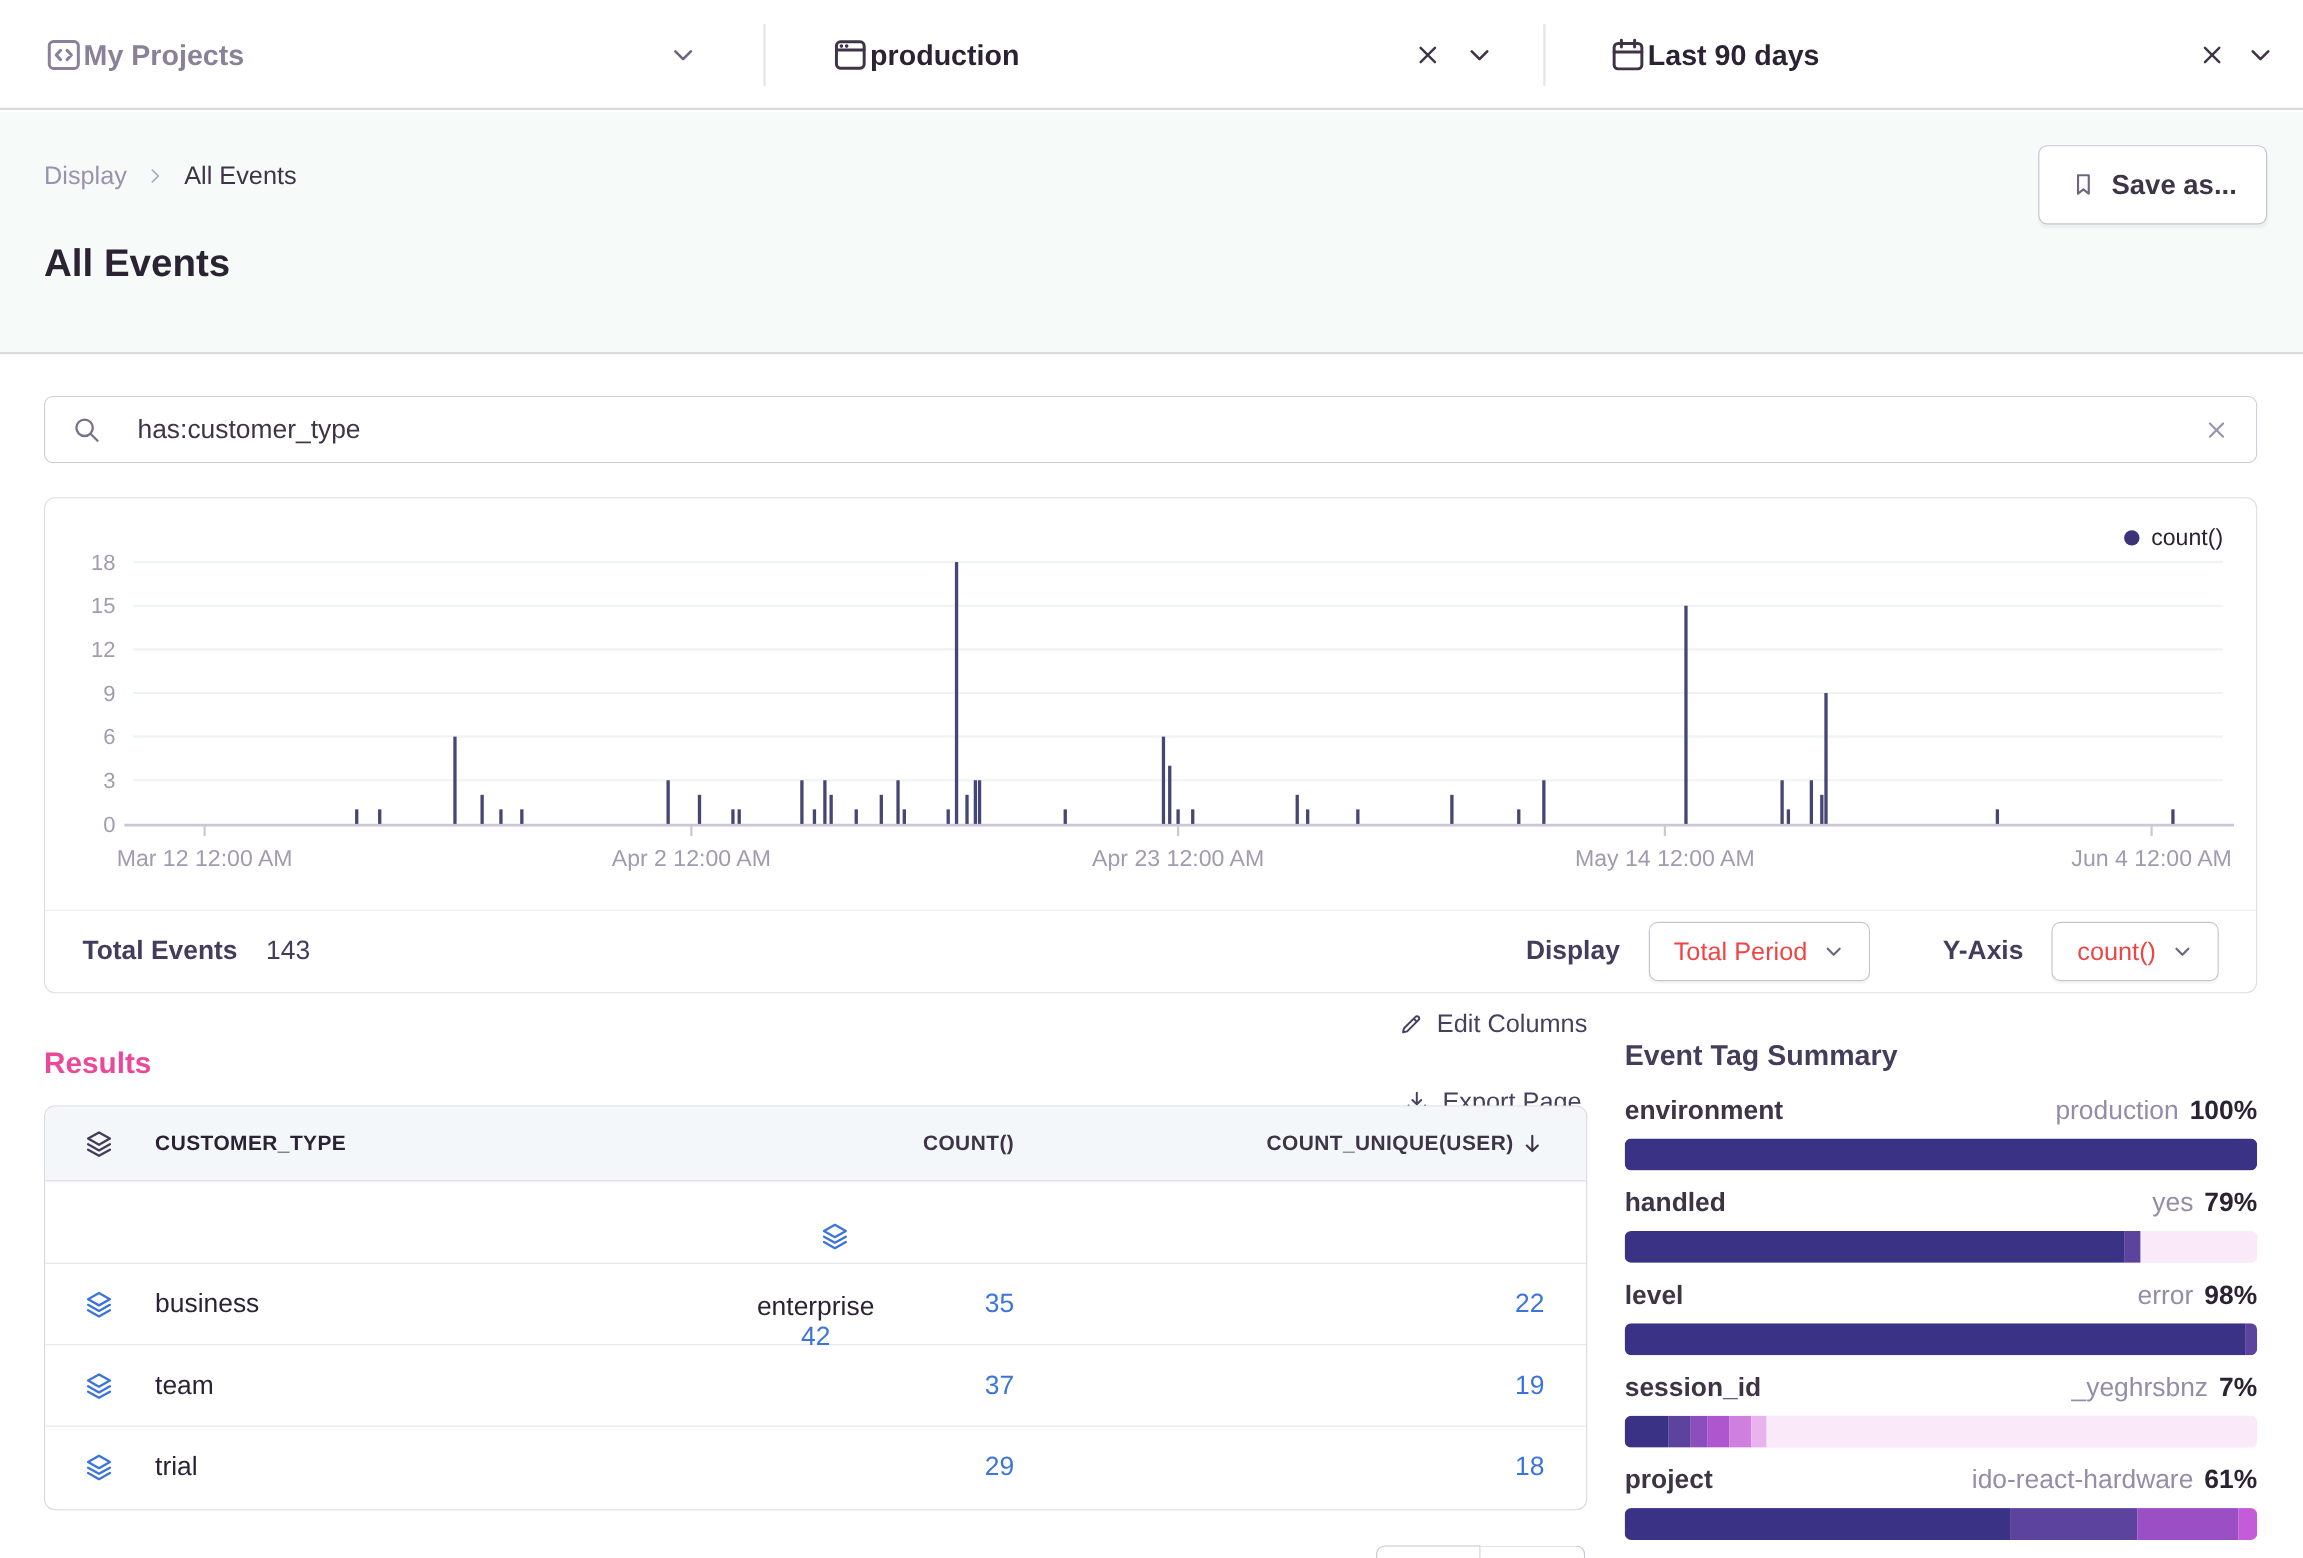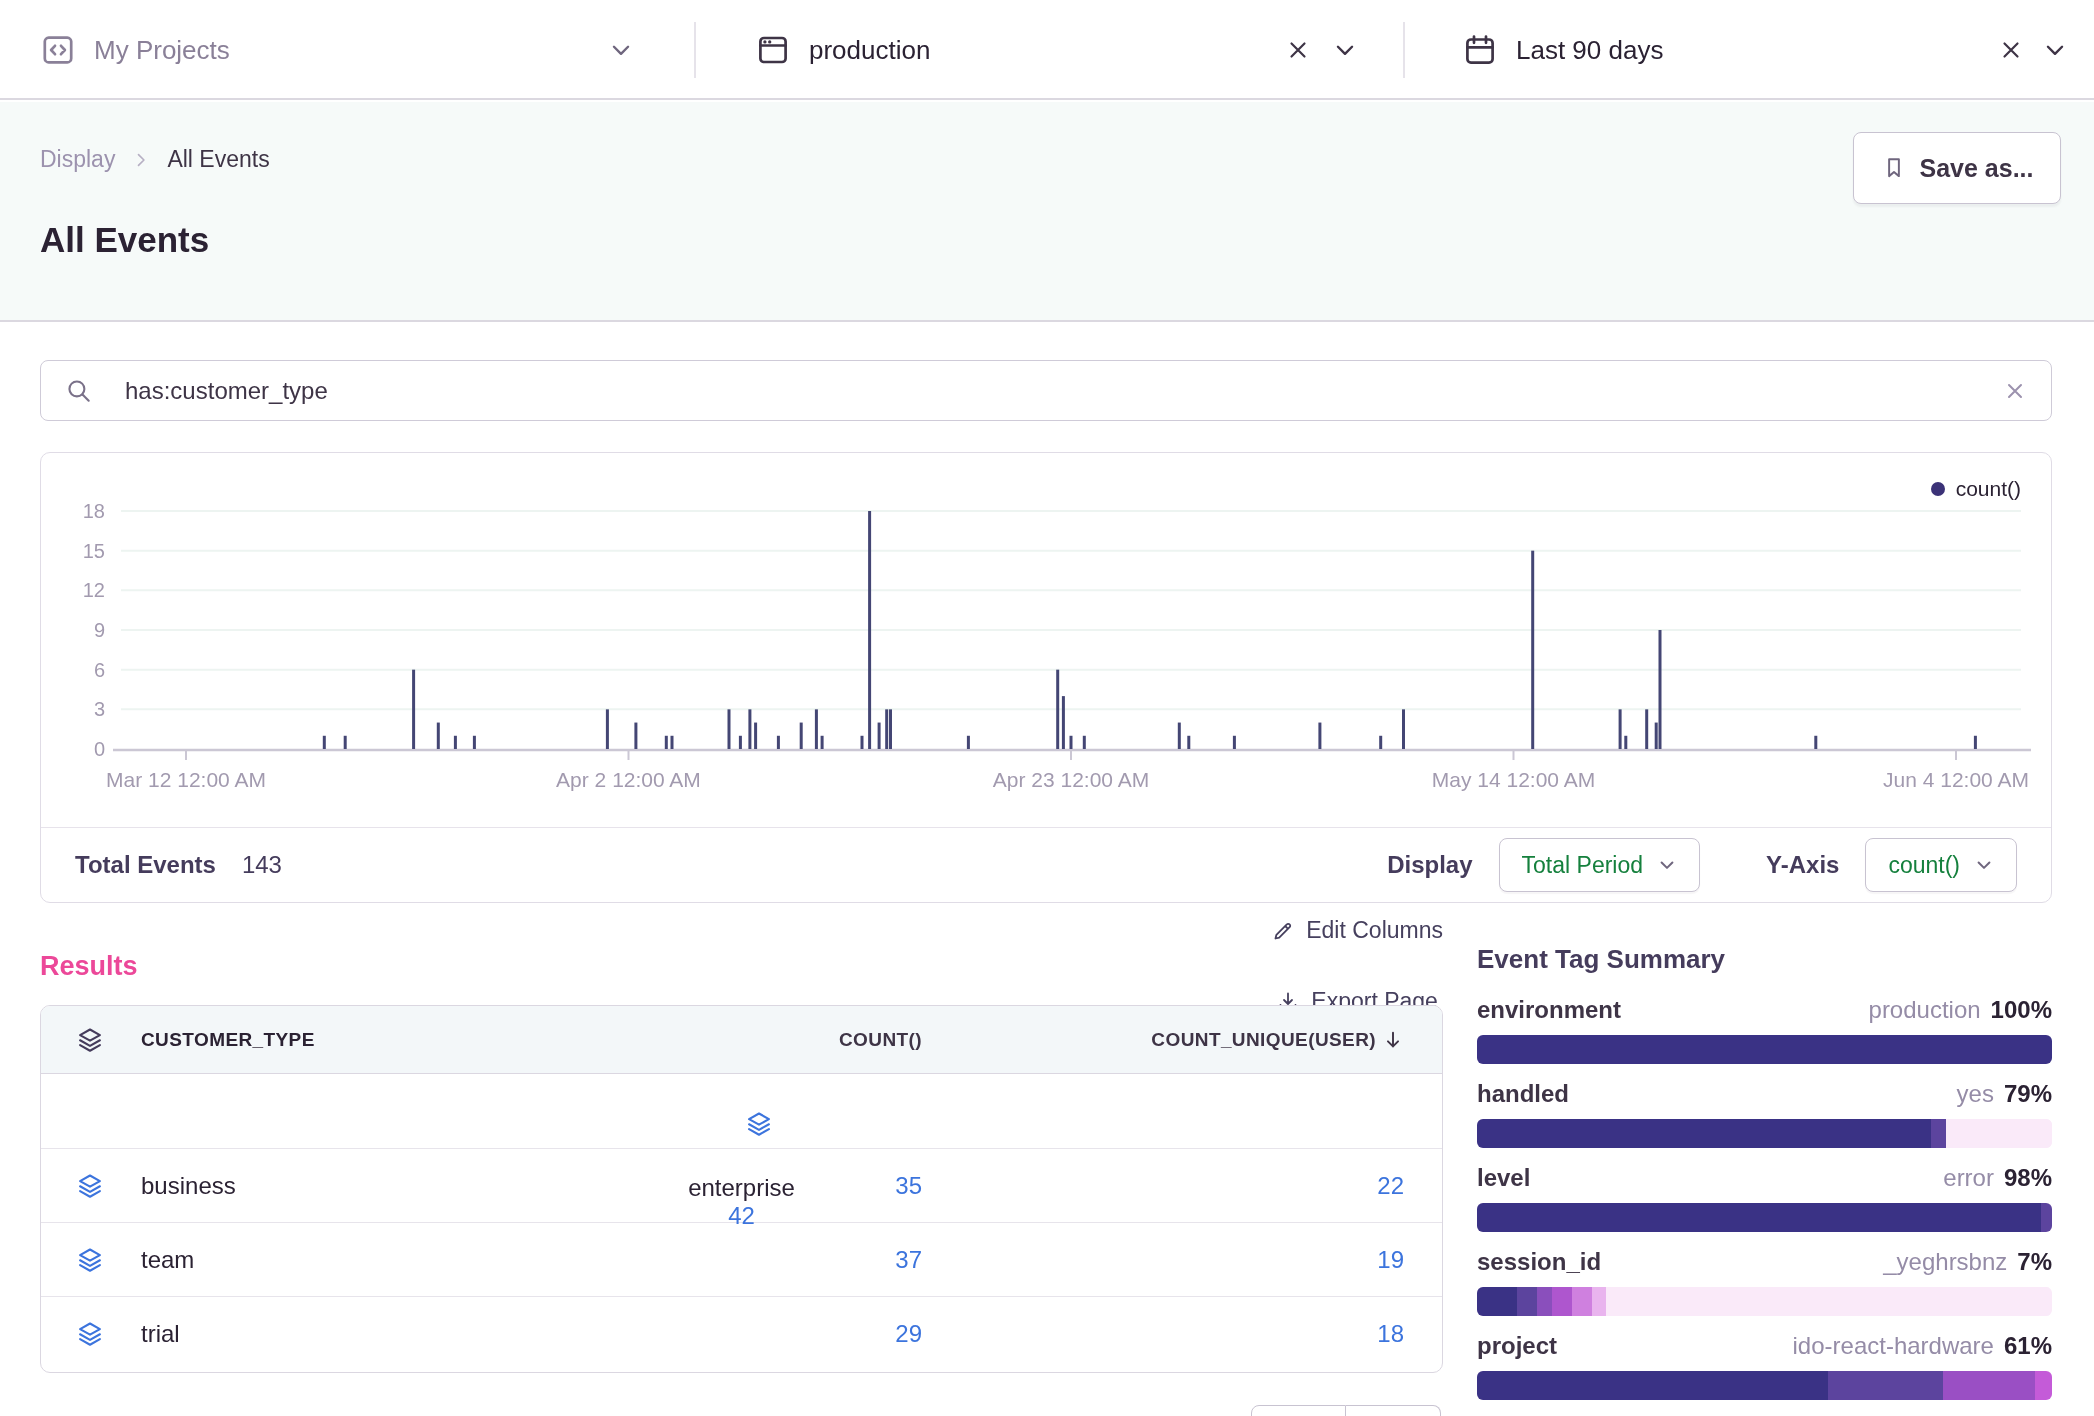--- a/index.html
+++ b/index.html
@@ -3,21 +3,21 @@
 <meta charset="utf-8">
 <style>
   * { margin:0; padding:0; box-sizing:border-box; }
   html,body { width:2094px; height:1416px; overflow:hidden; background:#fff;
     font-family:"Liberation Sans", sans-serif; color:#2B2233; }
   svg { display:block; }
 
   
   .topbar { position:absolute; left:0; top:0; width:2094px; height:100px; background:#fff;
     border-bottom:2px solid #DBD8E0; }
-  .tb-group { position:absolute; top:0; height:100px; display:flex; align-items:center; gap:18px; cursor:pointer; }
+  .tb-group { position:absolute; top:0; height:100px; display:flex; align-items:center; cursor:pointer;font-weight:bold; }
   .tb-label-muted { font-size:26px; color:#8A8098; }
   .tb-label-dark { font-size:26px; color:#2B2233; }
   .tb-icon { color:#8A8098; }
   .tb-icon-dark { color:#3E3446; }
   .tb-divider { position:absolute; top:22px; width:2px; height:56px; background:#E6E3EA; }
   .tb-atom { position:absolute; top:37px; width:26px; height:26px; color:#3E3446; cursor:pointer; }
 
   
   .header-band { position:absolute; left:0; top:102px; width:2094px; height:220px;
     background:#F6FAF9; border-bottom:2px solid #DBD8E0; }
@@ -43,21 +43,21 @@
     border:1px solid #E0DCE6; border-radius:10px; }
   .legend { position:absolute; right:30px; top:24px; display:flex; align-items:center; gap:11px; }
   .legend-dot { width:14px; height:14px; border-radius:50%; }
   .legend-label { font-size:21px; color:#2B2233; }
   .chart-footer { position:absolute; left:0; right:0; top:374px; bottom:0; border-top:1px solid #E7E3EB;
     display:flex; align-items:center; padding:0 34px; border-radius:0 0 10px 10px; }
   .cf-strong { font-size:24px; font-weight:700; color:#453C5C; }
   .cf-value { font-size:24px; color:#453C5C; margin-left:26px; }
   .cf-right { margin-left:auto; display:flex; align-items:center; gap:26px; }
   .cf-btn { height:54px; border:1px solid #C8C3D1; border-radius:8px; background:#fff; display:flex;
-    align-items:center; gap:14px; padding:0 22px; font-size:23px; color:#15803d; cursor:pointer;
+    align-items:center; gap:14px; padding:0 22px; font-size:23px; color:#ef4444; cursor:pointer;
     box-shadow:0 2px 1px rgba(43,34,51,0.04); }
   .cf-gap { width:14px; }
 
   
   .results-row { position:absolute; left:40px; top:944px; width:1403px; height:44px; display:flex;
     align-items:center; }
   .results-title { font-size:27px; font-weight:700; color:#ec4899; }
   .results-links { margin-left:auto; display:flex; align-items:center; gap:44px;flex-direction:column; }
   .link-btn { display:flex; align-items:center; gap:11px; font-size:23px; color:#46405E; cursor:pointer; }
 

